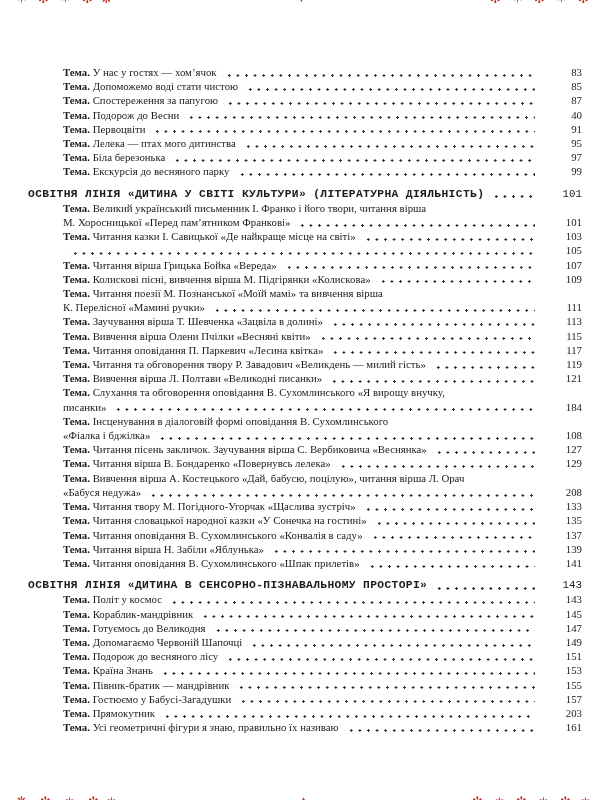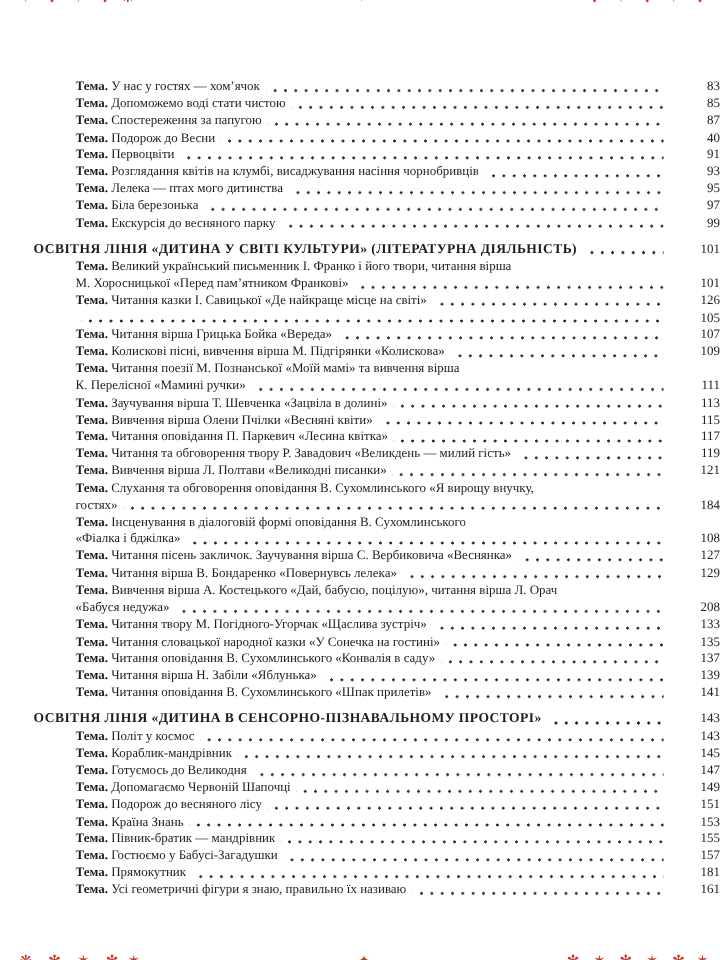--- a/index.html
+++ b/index.html
@@ -10,20 +10,21 @@
     position: relative;
     font-family: "Liberation Serif", serif;
     color: #1c1c1c;
   }
   .sheet { position: absolute; inset: 0; background: #ffffff; }
   #toc { position: absolute; top: 65px; left: 0; right: 0; }
   .row {
     display: flex;
     align-items: flex-start;
     padding-left: 63px;
+    padding-right: 18px;
     line-height: 14.2px;
     font-size: 10.8px;
     white-space: nowrap;
   }
   .row .txt { flex: 0 1 auto; overflow: hidden; }
   .lbl { font-weight: bold; }
   .dots {
     flex: 1 1 auto;
     min-width: 12px;
     align-self: stretch;
@@ -33,20 +34,21 @@
     background-repeat: repeat-x;
     background-position: left 3px bottom 2.6px;
   }
   .pg { flex: 0 0 auto; min-width: 24px; text-align: right; margin-left: 20px; }
   .section {
     font-weight: bold;
     font-size: 11.3px;
     letter-spacing: 0.35px;
     padding-left: 28px;
     margin-top: 8px;
+    font-family: Liberation Mono, monospace;
   }
   .section .pg { font-weight: normal; font-size: 10.8px; letter-spacing: 0; }
   .section .dots { background-image: radial-gradient(circle, #222222 1.1px, rgba(0,0,0,0) 1.4px); }
   .orn {
     position: absolute;
     font-family: "DejaVu Sans", sans-serif;
     font-size: 13px;
     line-height: 13px;
   }
   .orn-top { top: -8px; }
@@ -101,25 +103,20 @@
         <span class="txt"><b class="lbl">Тема.</b> Подорож до Весни</span>
         <span class="dots"></span>
         <span class="pg">40</span>
       </div>
       <div class="row entry">
         <span class="txt"><b class="lbl">Тема.</b> Первоцвіти</span>
         <span class="dots"></span>
         <span class="pg">91</span>
       </div>
       <div class="row entry">
-        <span class="txt"><b class="lbl">Тема.</b> Розглядання квітів на клумбі, висаджування насіння чорнобривців</span>
-        <span class="dots"></span>
-        <span class="pg">93</span>
-      </div>
-      <div class="row entry">
         <span class="txt"><b class="lbl">Тема.</b> Лелека — птах мого дитинства</span>
         <span class="dots"></span>
         <span class="pg">95</span>
       </div>
       <div class="row entry">
         <span class="txt"><b class="lbl">Тема.</b> Біла березонька</span>
         <span class="dots"></span>
         <span class="pg">97</span>
       </div>
       <div class="row entry">
@@ -136,21 +133,21 @@
         <span class="txt"><b class="lbl">Тема.</b> Великий український письменник І. Франко і його твори, читання вірша</span>
       </div>
       <div class="row entry">
         <span class="txt">М. Хоросницької «Перед пам’ятником Франкові»</span>
         <span class="dots"></span>
         <span class="pg">101</span>
       </div>
       <div class="row entry">
         <span class="txt"><b class="lbl">Тема.</b> Читання казки І. Савицької «Де найкраще місце на світі»</span>
         <span class="dots"></span>
-        <span class="pg">126</span>
+        <span class="pg">103</span>
       </div>
       <div class="row entry">
         <span class="dots"></span>
         <span class="pg">105</span>
       </div>
       <div class="row entry">
         <span class="txt"><b class="lbl">Тема.</b> Читання вірша Грицька Бойка «Вереда»</span>
         <span class="dots"></span>
         <span class="pg">107</span>
       </div>
@@ -189,21 +186,21 @@
       </div>
       <div class="row entry">
         <span class="txt"><b class="lbl">Тема.</b> Вивчення вірша Л. Полтави «Великодні писанки»</span>
         <span class="dots"></span>
         <span class="pg">121</span>
       </div>
       <div class="row entry">
         <span class="txt"><b class="lbl">Тема.</b> Слухання та обговорення оповідання В. Сухомлинського «Я вирощу внучку,</span>
       </div>
       <div class="row entry">
-        <span class="txt">гостях»</span>
+        <span class="txt">писанки»</span>
         <span class="dots"></span>
         <span class="pg">184</span>
       </div>
       <div class="row entry">
         <span class="txt"><b class="lbl">Тема.</b> Інсценування в діалоговій формі оповідання В. Сухомлинського</span>
       </div>
       <div class="row entry">
         <span class="txt">«Фіалка і бджілка»</span>
         <span class="dots"></span>
         <span class="pg">108</span>
@@ -292,21 +289,21 @@
         <span class="pg">155</span>
       </div>
       <div class="row entry">
         <span class="txt"><b class="lbl">Тема.</b> Гостюємо у Бабусі-Загадушки</span>
         <span class="dots"></span>
         <span class="pg">157</span>
       </div>
       <div class="row entry">
         <span class="txt"><b class="lbl">Тема.</b> Прямокутник</span>
         <span class="dots"></span>
-        <span class="pg">181</span>
+        <span class="pg">203</span>
       </div>
       <div class="row entry">
         <span class="txt"><b class="lbl">Тема.</b> Усі геометричні фігури я знаю, правильно їх називаю</span>
         <span class="dots"></span>
         <span class="pg">161</span>
       </div>
     </main>
 </div>
 
 </body></html>

